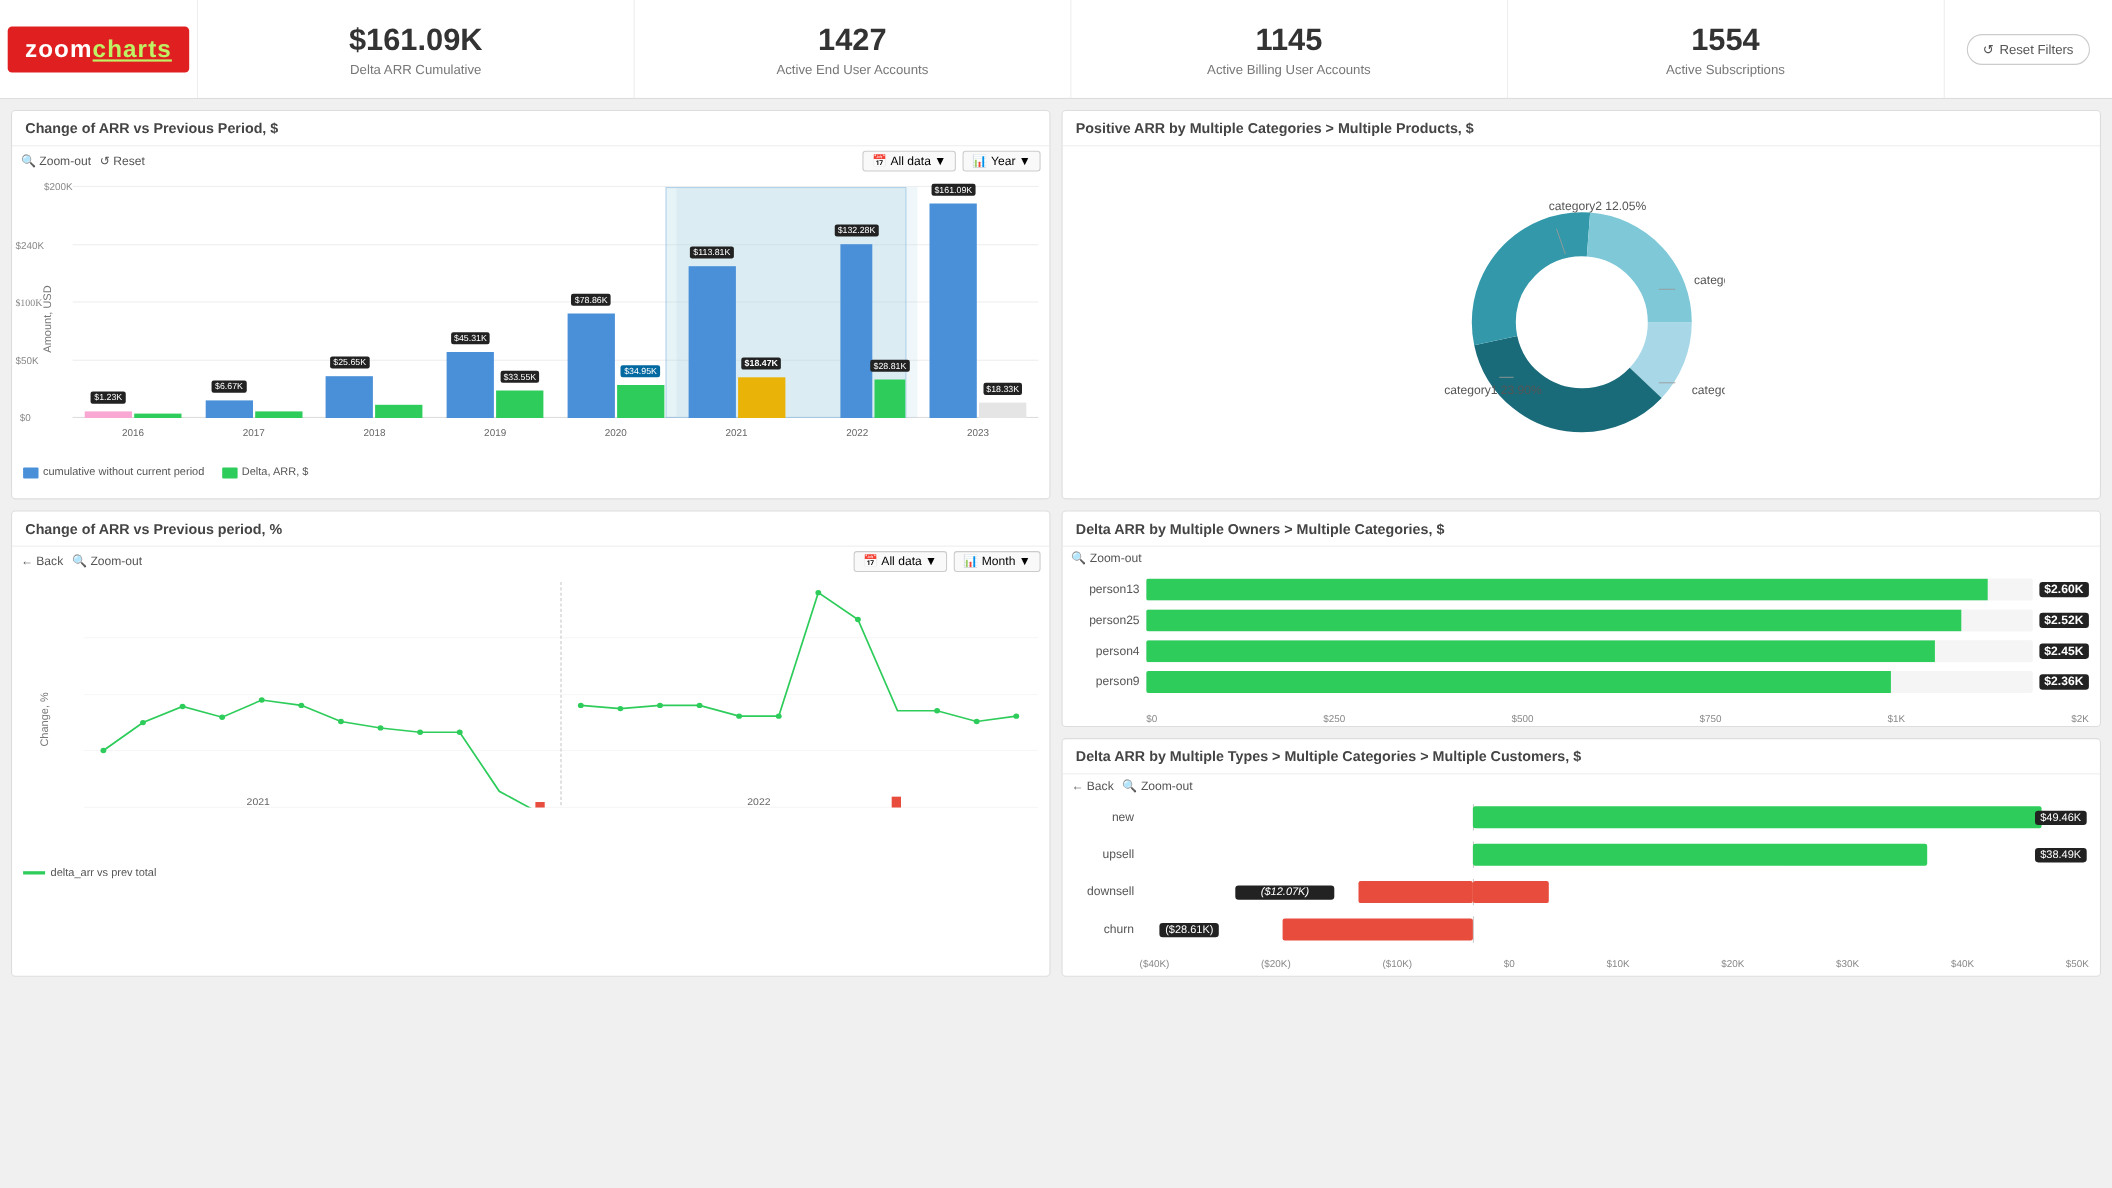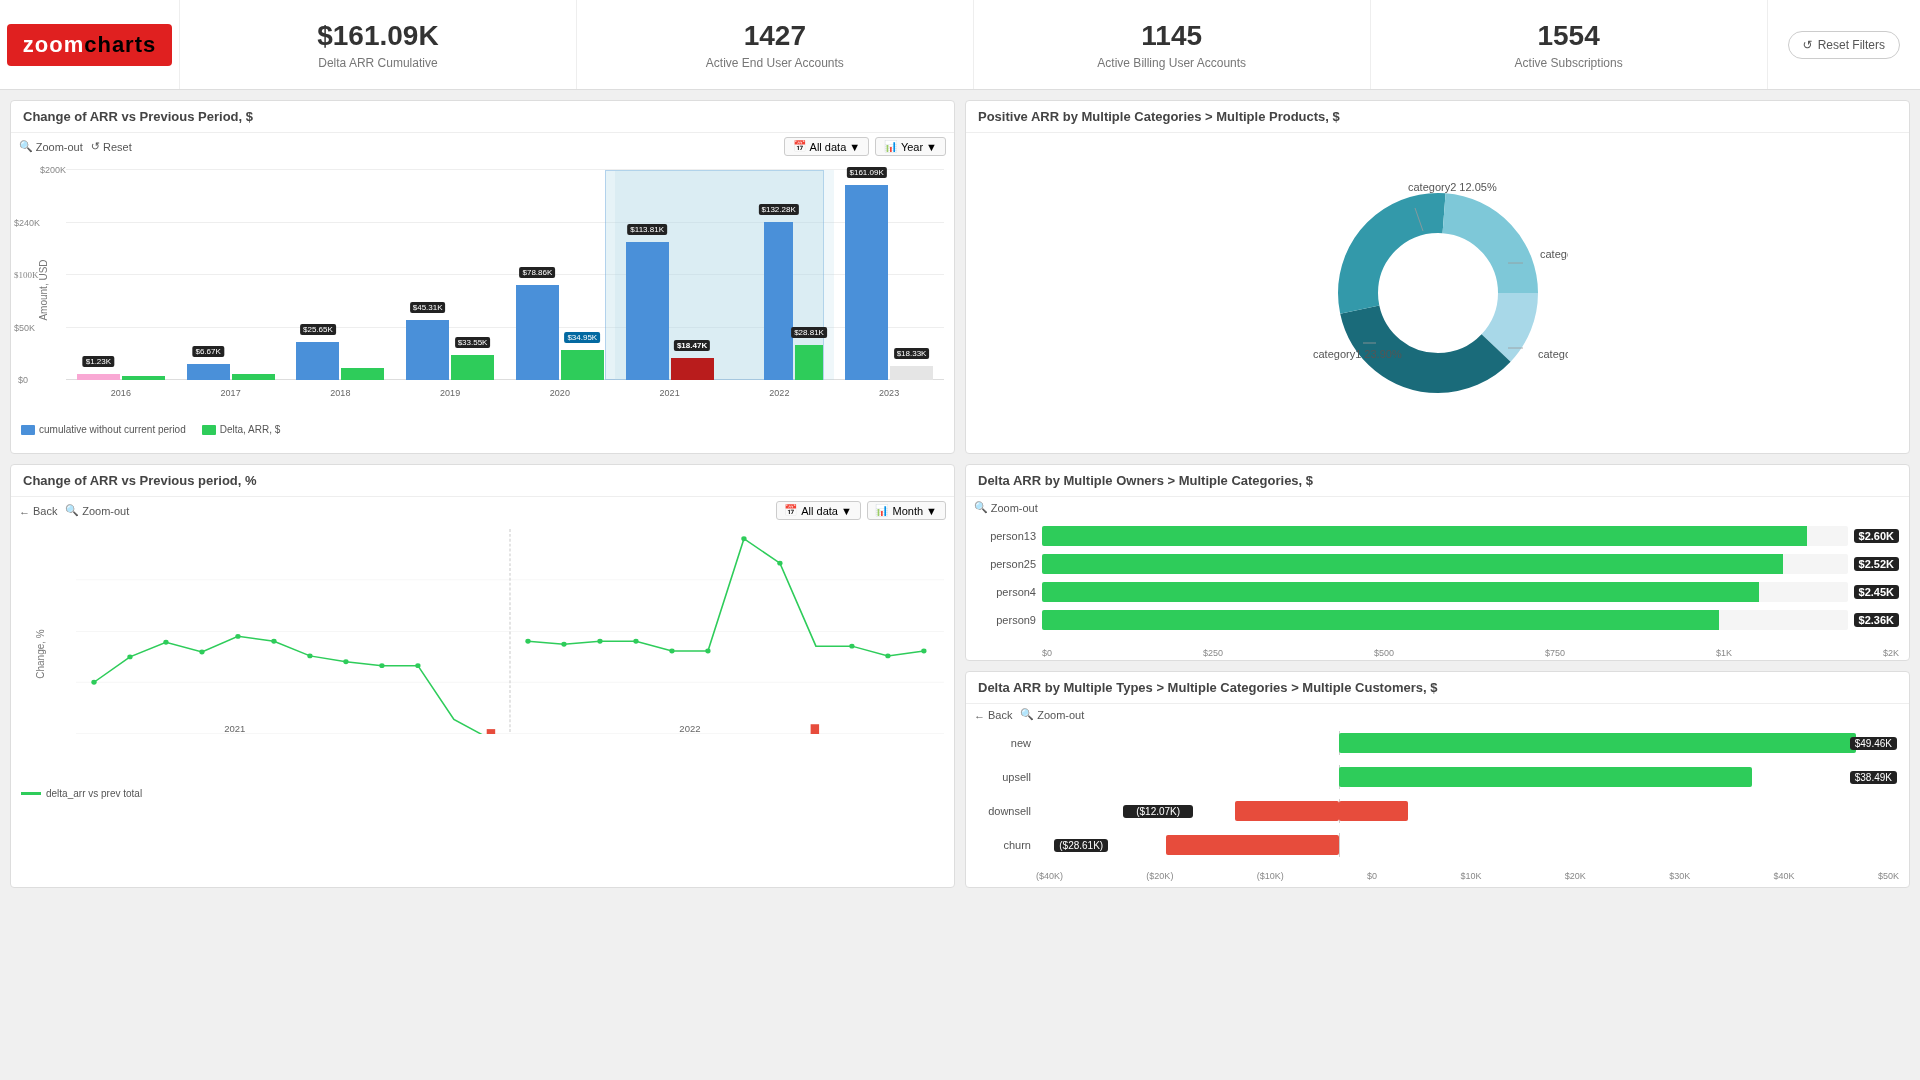--- a/index.html
+++ b/index.html
@@ -14,21 +14,21 @@
     }
     .logo-area {
       display: flex; align-items: center; justify-content: center;
       width: 180px; padding: 10px; background: #fff;
       border-right: 1px solid #eee;
     }
     .logo-box {
       background: #e02020; color: #fff; font-weight: bold; font-size: 22px;
       padding: 8px 16px; border-radius: 4px; letter-spacing: 1px;
     }
-    .logo-box span { color: #000000; }
+    .logo-box span { color: #bef264; text-decoration: underline; }
     .kpi-card {
       flex: 1; display: flex; flex-direction: column; align-items: center;
       justify-content: center; border-right: 1px solid #eee; padding: 10px;
     }
     .kpi-value { font-size: 28px; font-weight: bold; color: #333; }
     .kpi-label { font-size: 12px; color: #777; margin-top: 4px; }
     .reset-btn-area {
       display: flex; align-items: center; padding: 10px 20px;
     }
     .reset-btn {
@@ -225,21 +225,21 @@
             </div>
           </div>
           <span style="position:absolute; bottom:-18px; font-size:9px; color:#666;">2020</span>
         </div>
 
         <div style="flex:1; display:flex; flex-direction:column; align-items:center; position:relative; height:100%; background:rgba(173,216,230,0.2);">
           <div style="position:absolute; bottom:0; display:flex; align-items:flex-end; gap:2px; width:80%;">
             <div style="background:#4a90d9; width:50%; height:138px; position:relative;">
               <div style="position:absolute; top:-18px; left:50%; transform:translateX(-50%); background:#222; color:#fff; font-size:8px; padding:1px 3px; border-radius:2px; white-space:nowrap;">$113.81K</div>
             </div>
-            <div style="background:#b91c1c; width:50%; height:22px; position:relative;font-weight:bold;">
+            <div style="background:#eab308; width:50%; height:37px; position:relative;font-weight:bold;">
               <div style="position:absolute; top:-18px; left:50%; transform:translateX(-50%); background:#222; color:#fff; font-size:8px; padding:1px 3px; border-radius:2px; white-space:nowrap;">$18.47K</div>
             </div>
           </div>
           <span style="position:absolute; bottom:-18px; font-size:9px; color:#666;">2021</span>
         </div>
 
         <div style="flex:1; display:flex; flex-direction:column; align-items:center; position:relative; height:100%; background:rgba(173,216,230,0.2);">
           <div style="position:absolute; bottom:0; display:flex; align-items:flex-end; gap:2px; width:80%;padding-left:29px;">
             <div style="background:#4a90d9; width:50%; height:158px; position:relative;">
               <div style="position:absolute; top:-18px; left:50%; transform:translateX(-50%); background:#222; color:#fff; font-size:8px; padding:1px 3px; border-radius:2px; white-space:nowrap;">$132.28K</div>
@@ -503,21 +503,21 @@
         </div>
 
         <div class="s-bar-row">
           <div class="s-bar-label">downsell</div>
           <div style="flex:1; position:relative; display:flex; align-items:center; height:24px;">
             <div style="position:absolute; left:35%; top:0; bottom:0; width:1px; background:#ccc;"></div>
 
             <div style="position:absolute; left:23%; width:12%; height:20px; background:#e74c3c; border-radius:2px; display:flex; align-items:center; justify-content:center;"></div>
 
             <div style="position:absolute; left:35%; width:8%; height:20px; background:#e74c3c; border-radius:2px;"></div>
-            <div style="position:absolute; left:10%; background:#222; color:#fff; font-size:10px; padding:1px 13px; border-radius:3px; white-space:nowrap;">($12.07K)</div>
+            <div style="position:absolute; left:10%; background:#222; color:#fff; font-size:10px; padding:1px 23px; border-radius:3px; white-space:nowrap;font-style:italic;">($12.07K)</div>
           </div>
         </div>
 
         <div class="s-bar-row">
           <div class="s-bar-label">churn</div>
           <div style="flex:1; position:relative; display:flex; align-items:center; height:24px;">
             <div style="position:absolute; left:35%; top:0; bottom:0; width:1px; background:#ccc;"></div>
             <div style="position:absolute; left:15%; width:20%; height:20px; background:#e74c3c; border-radius:2px; display:flex; align-items:center; justify-content:center;"></div>
             <div style="position:absolute; left:2%; background:#222; color:#fff; font-size:10px; padding:1px 5px; border-radius:3px; white-space:nowrap;">($28.61K)</div>
           </div>

